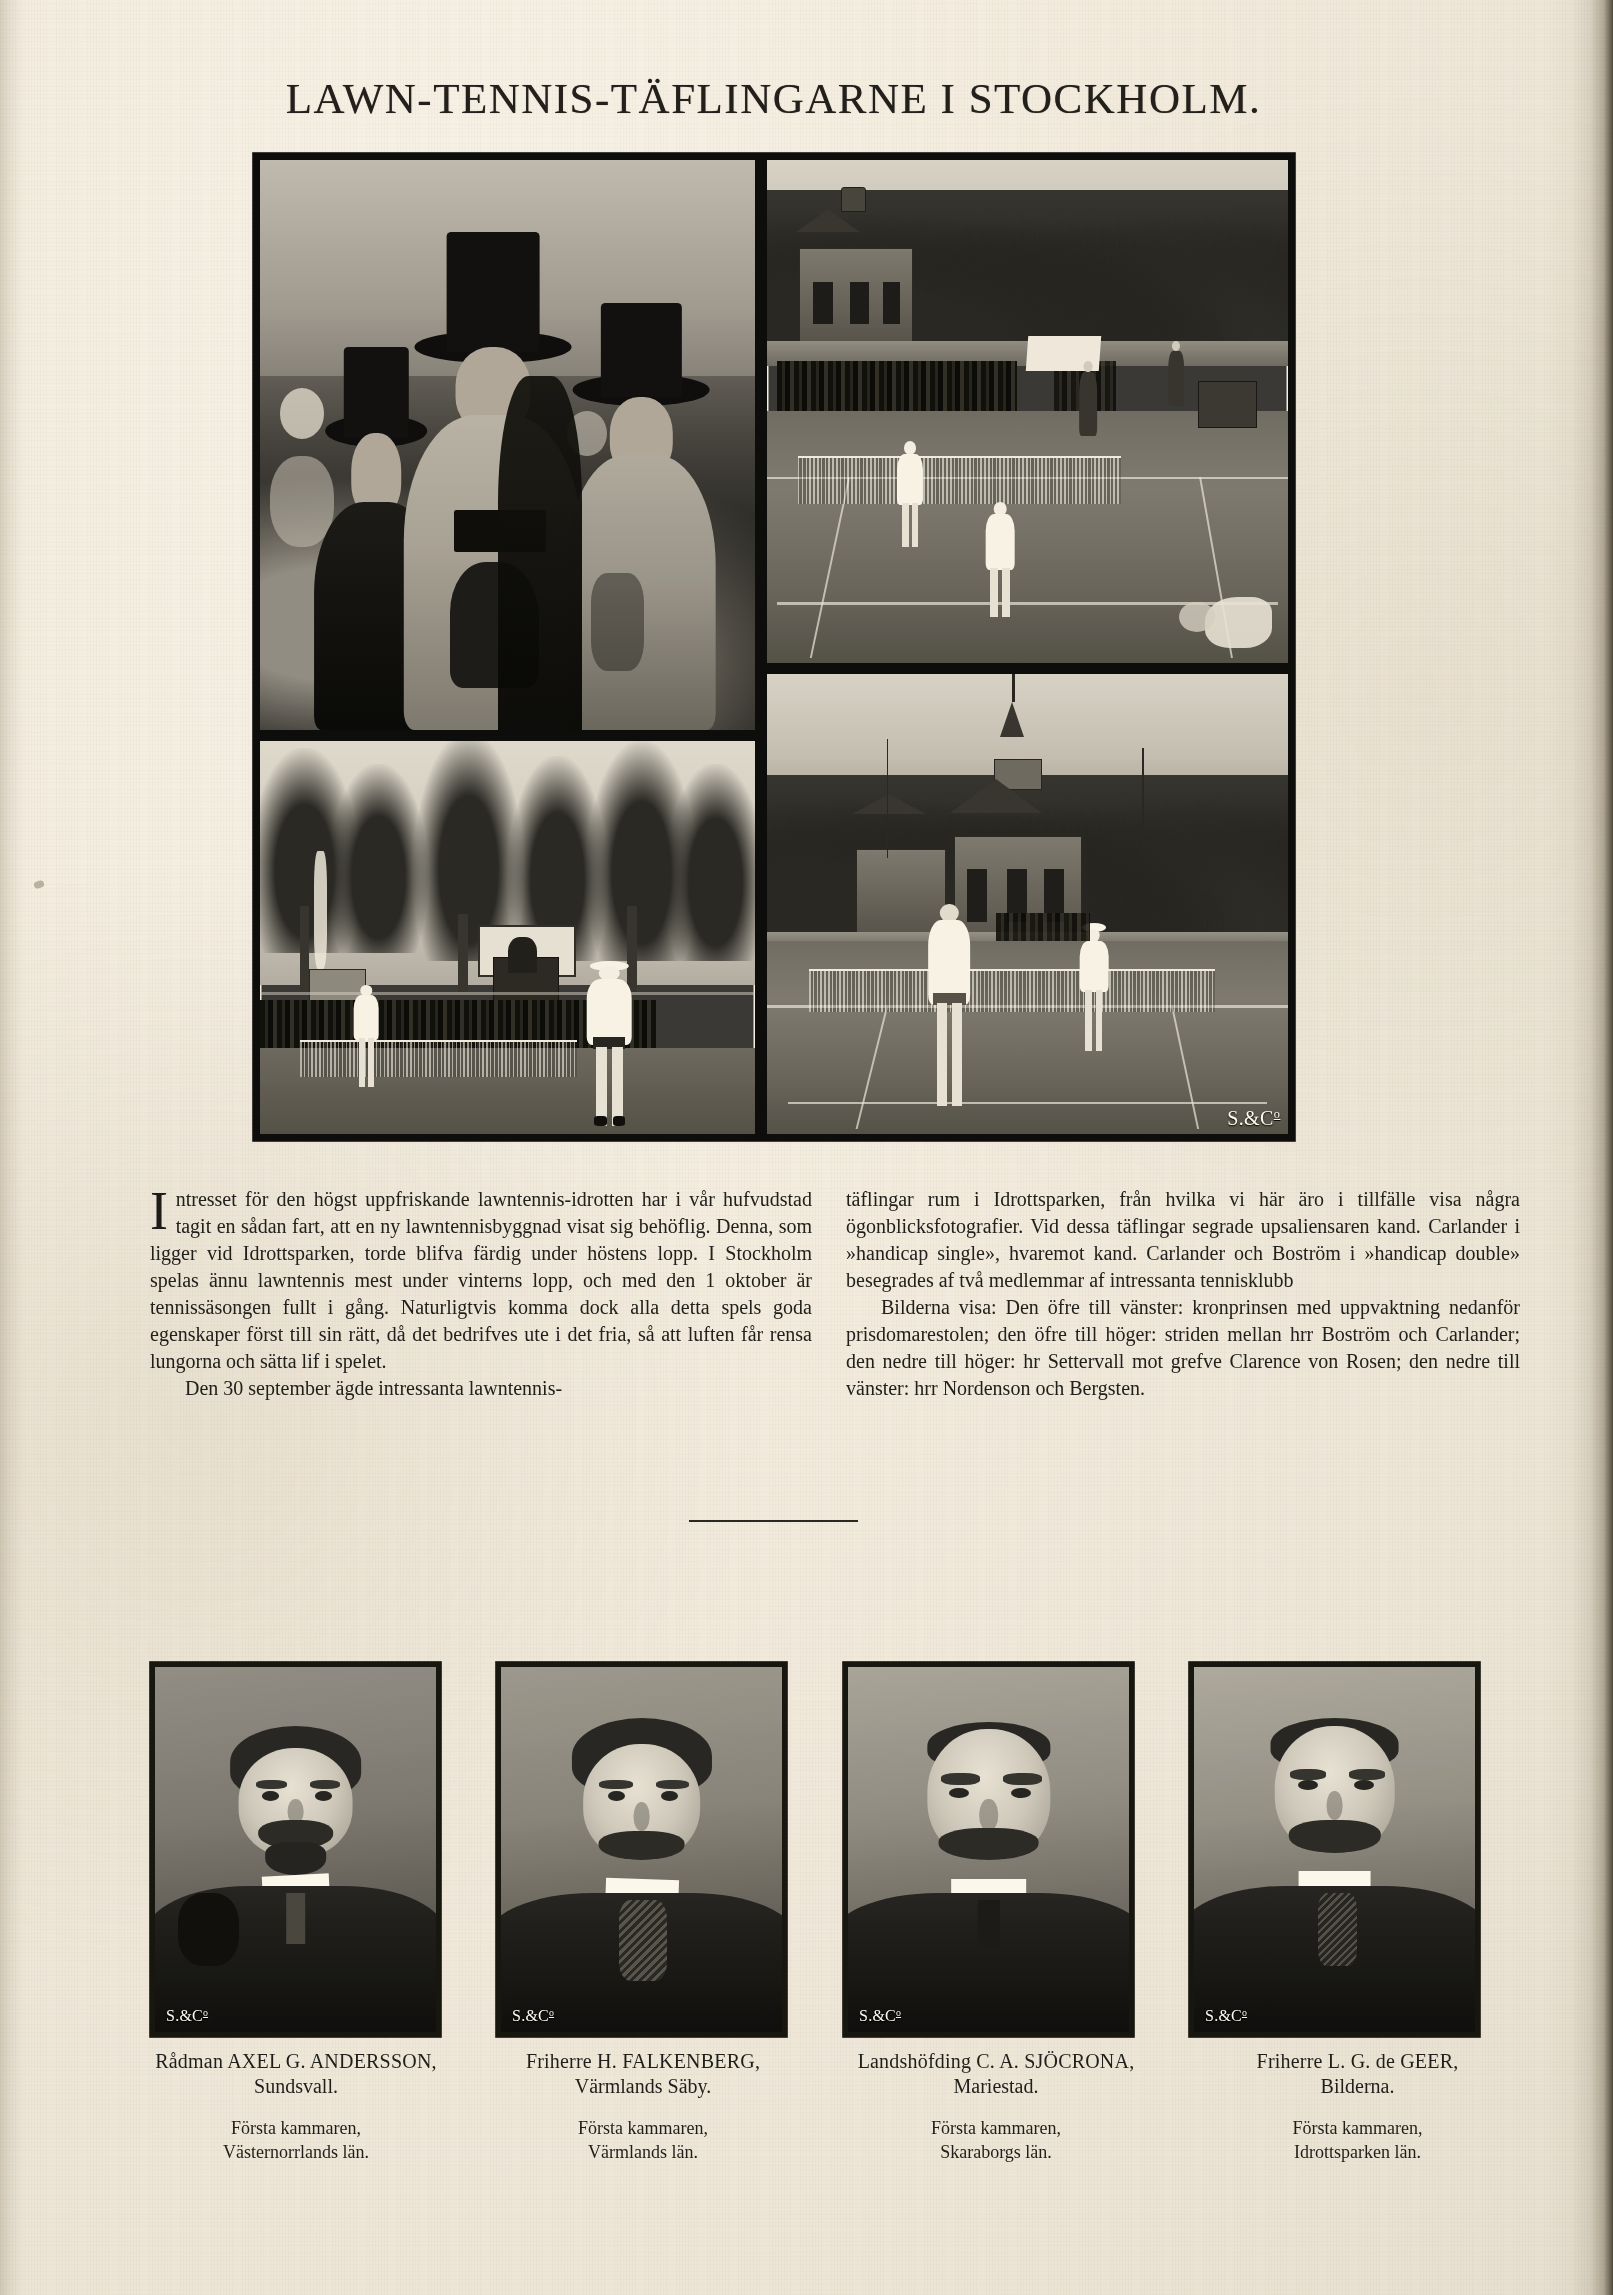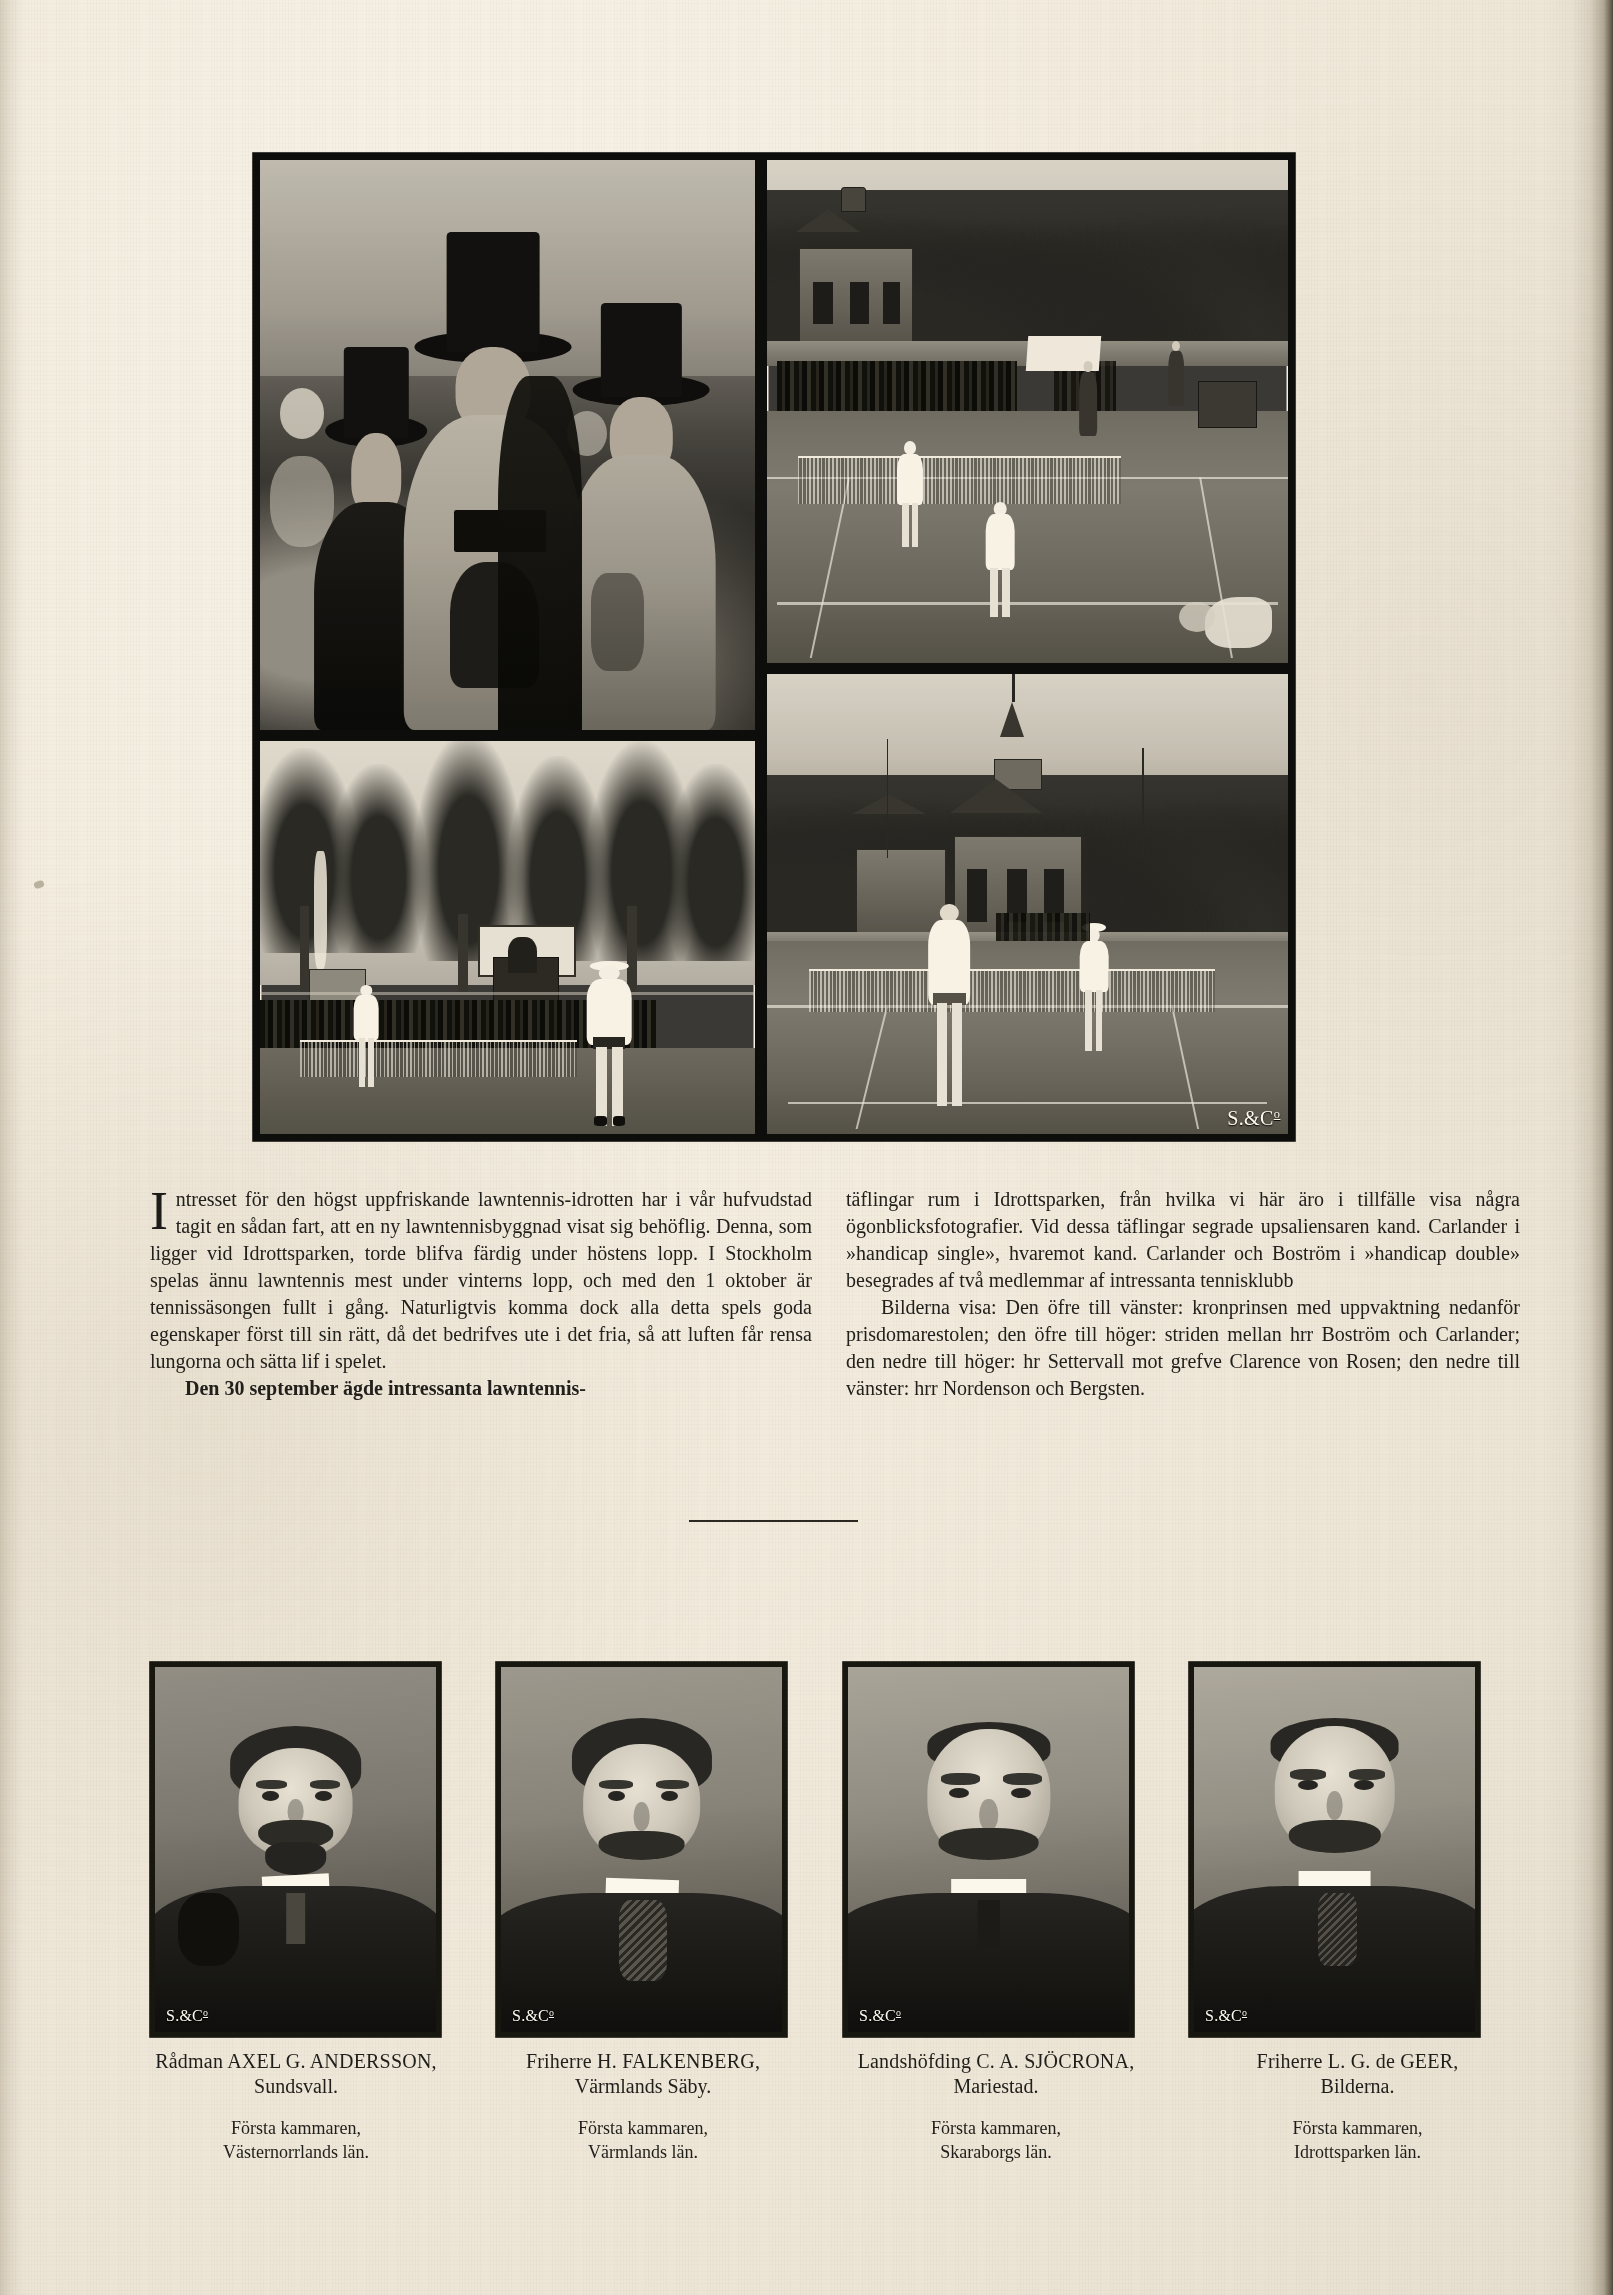--- a/index.html
+++ b/index.html
@@ -242,20 +242,21 @@
 <body>
 
 <div id="page"></div>
 <div id="grain"></div>
 <div id="leftedge"></div>
 <div id="gutter"></div>
 <div id="speck1"></div>
 
 <div id="content">
 
+  <h1 class="h-main">LAWN-TENNIS-TÄFLINGARNE I STOCKHOLM.</h1>
 
   <div id="collage">
     <div class="cgrid">
 
       <div class="panel p-tl">
         <div class="tl-bg"></div>
         <div class="tl-crowd"></div>
 
         <div style="position:absolute;left:4%;top:40%;width:9%;height:9%;background:#ded6c2;border-radius:50%;opacity:.75;"></div>
         <div style="position:absolute;left:2%;top:52%;width:13%;height:16%;background:#b7af9b;border-radius:44%;opacity:.6;"></div>
@@ -438,21 +439,21 @@
         <div class="crowdrow" style="left:44%;top:52%;width:18%;height:6%;opacity:.9;"></div>
         <div class="watermark"><span>S.&amp;C</span><sup>o</sup></div>
       </div>
 
     </div>
   </div>
 
   <div class="cols">
     <div class="col left">
       <p class="dropline"><span class="dropcap">I</span><span>ntresset för den högst uppfriskande lawntennis-idrotten har i vår hufvudstad tagit en sådan fart, att en ny lawntennisbyggnad visat sig behöflig. Denna, som ligger vid Idrottsparken, torde blifva färdig under höstens lopp. I Stockholm spelas ännu lawntennis mest under vinterns lopp, och med den 1 oktober är tennissäsongen fullt i gång. Naturligtvis komma dock alla detta spels goda egenskaper först till sin rätt, då det bedrifves ute i det fria, så att luften får rensa lungorna och sätta lif i spelet.</span></p>
-      <p class="indent" style="text-align:left;font-weight:bold;">Den 30 september ägde intressanta lawntennis-</p>
+      <p class="indent" style="text-align:left;">Den 30 september ägde intressanta lawntennis-</p>
     </div>
     <div class="col right">
       <p>täflingar rum i Idrottsparken, från hvilka vi här äro i tillfälle visa några ögonblicksfotografier. Vid dessa täflingar segrade upsaliensaren kand. Carlander i »handicap single», hvaremot kand. Carlander och Boström i »handicap double» besegrades af två medlemmar af intressanta tennisklubb</p>
       <p class="indent">Bilderna visa: Den öfre till vänster: kronprinsen med uppvaktning nedanför prisdomarestolen; den öfre till höger: striden mellan hrr Boström och Carlander; den nedre till höger: hr Settervall mot grefve Clarence von Rosen; den nedre till vänster: hrr Nordenson och Bergsten.</p>
     </div>
   </div>
 
   <div class="rule"></div>
 
 

